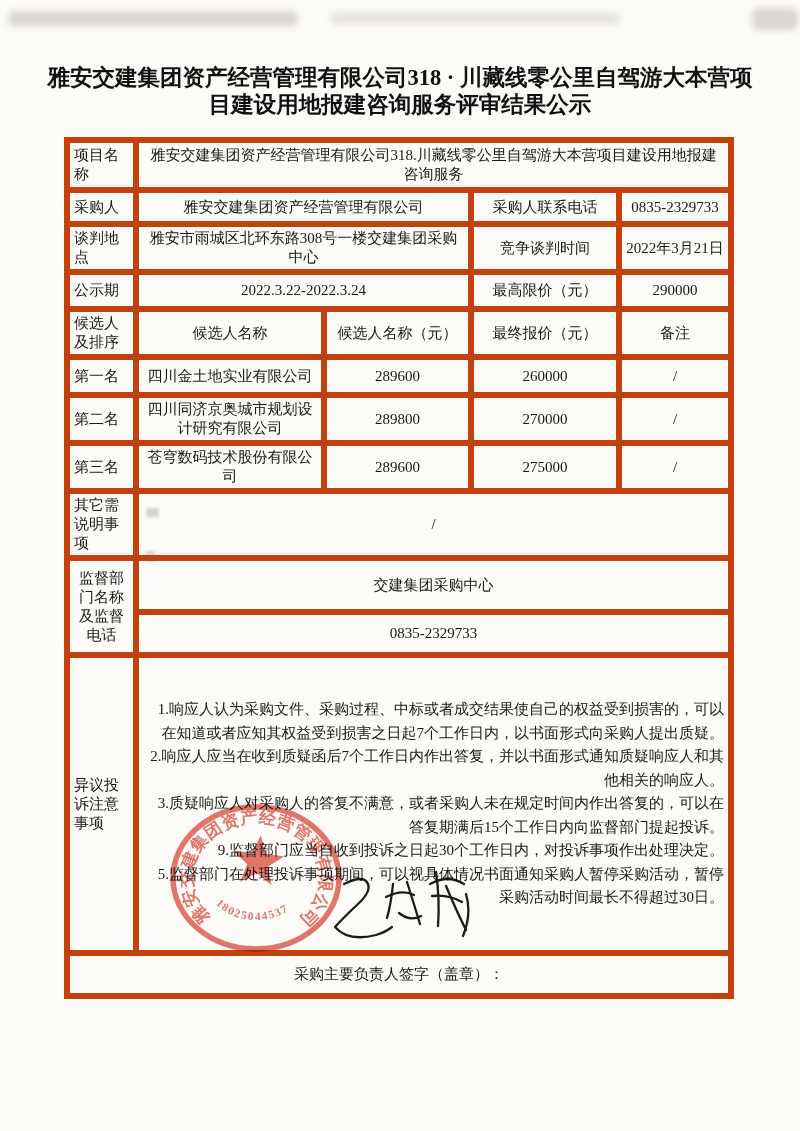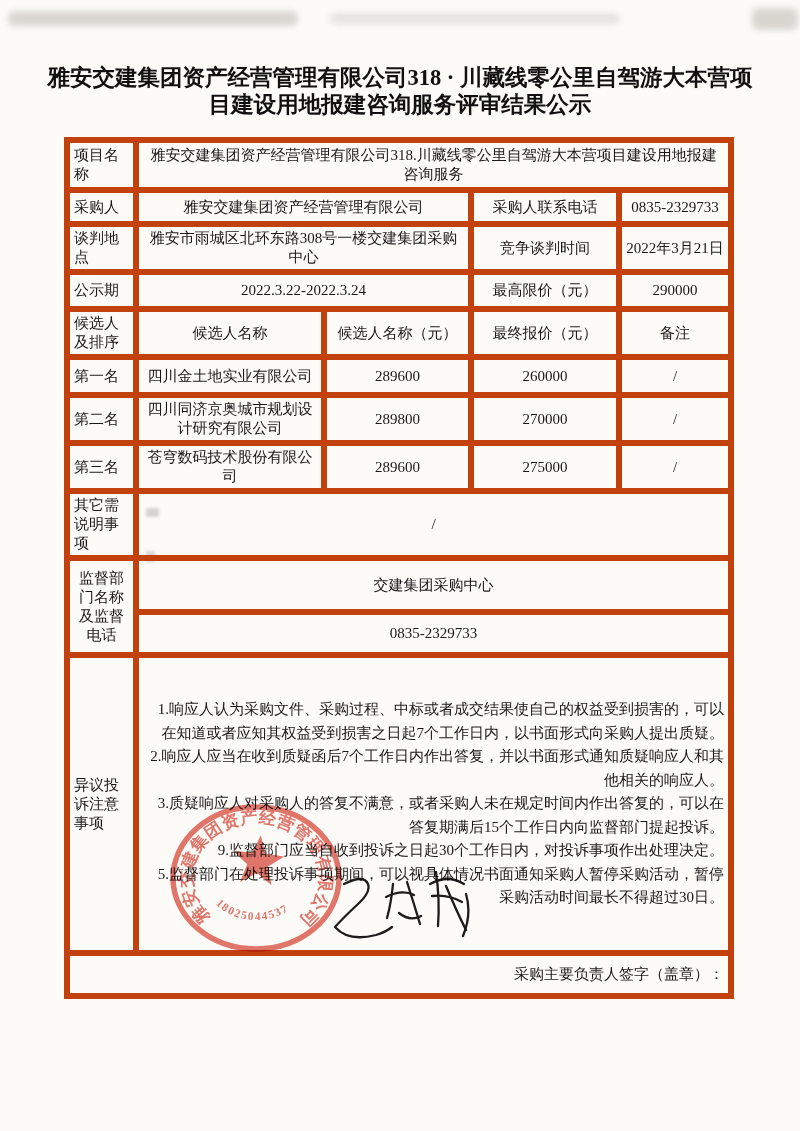--- a/index.html
+++ b/index.html
@@ -33,21 +33,21 @@
     font-size:15px;line-height:19px;
     padding:2px 4px;vertical-align:middle;
     overflow:hidden;
   }
   td.lab{text-align:left;padding-left:4px;padding-right:2px;}
   td.lab-c{text-align:center;padding-left:2px;padding-right:2px;}
   td.lft{text-align:center;padding-left:7px;}
   td.ctr{text-align:center;margin-top:14px;}
   td.obj{padding:6px 8px;vertical-align:middle;}
   .obj-line{line-height:23.5px;text-align:right;}
-  td.signrow{text-align:right;padding-left:8px;font-size:15px;}
+  td.signrow{text-align:center;padding-left:8px;font-size:15px;}
 
   
   svg.overlay{position:absolute;left:0;top:0;z-index:5;pointer-events:none;mix-blend-mode:multiply;}
   .seal-text{fill:#dd5a4e;font-family:"Liberation Serif","DejaVu Serif",serif;font-weight:bold;}
 </style>
 </head>
 <body>
 
 <div class="smudge sm1"></div>
 <div class="smudge sm2"></div>

